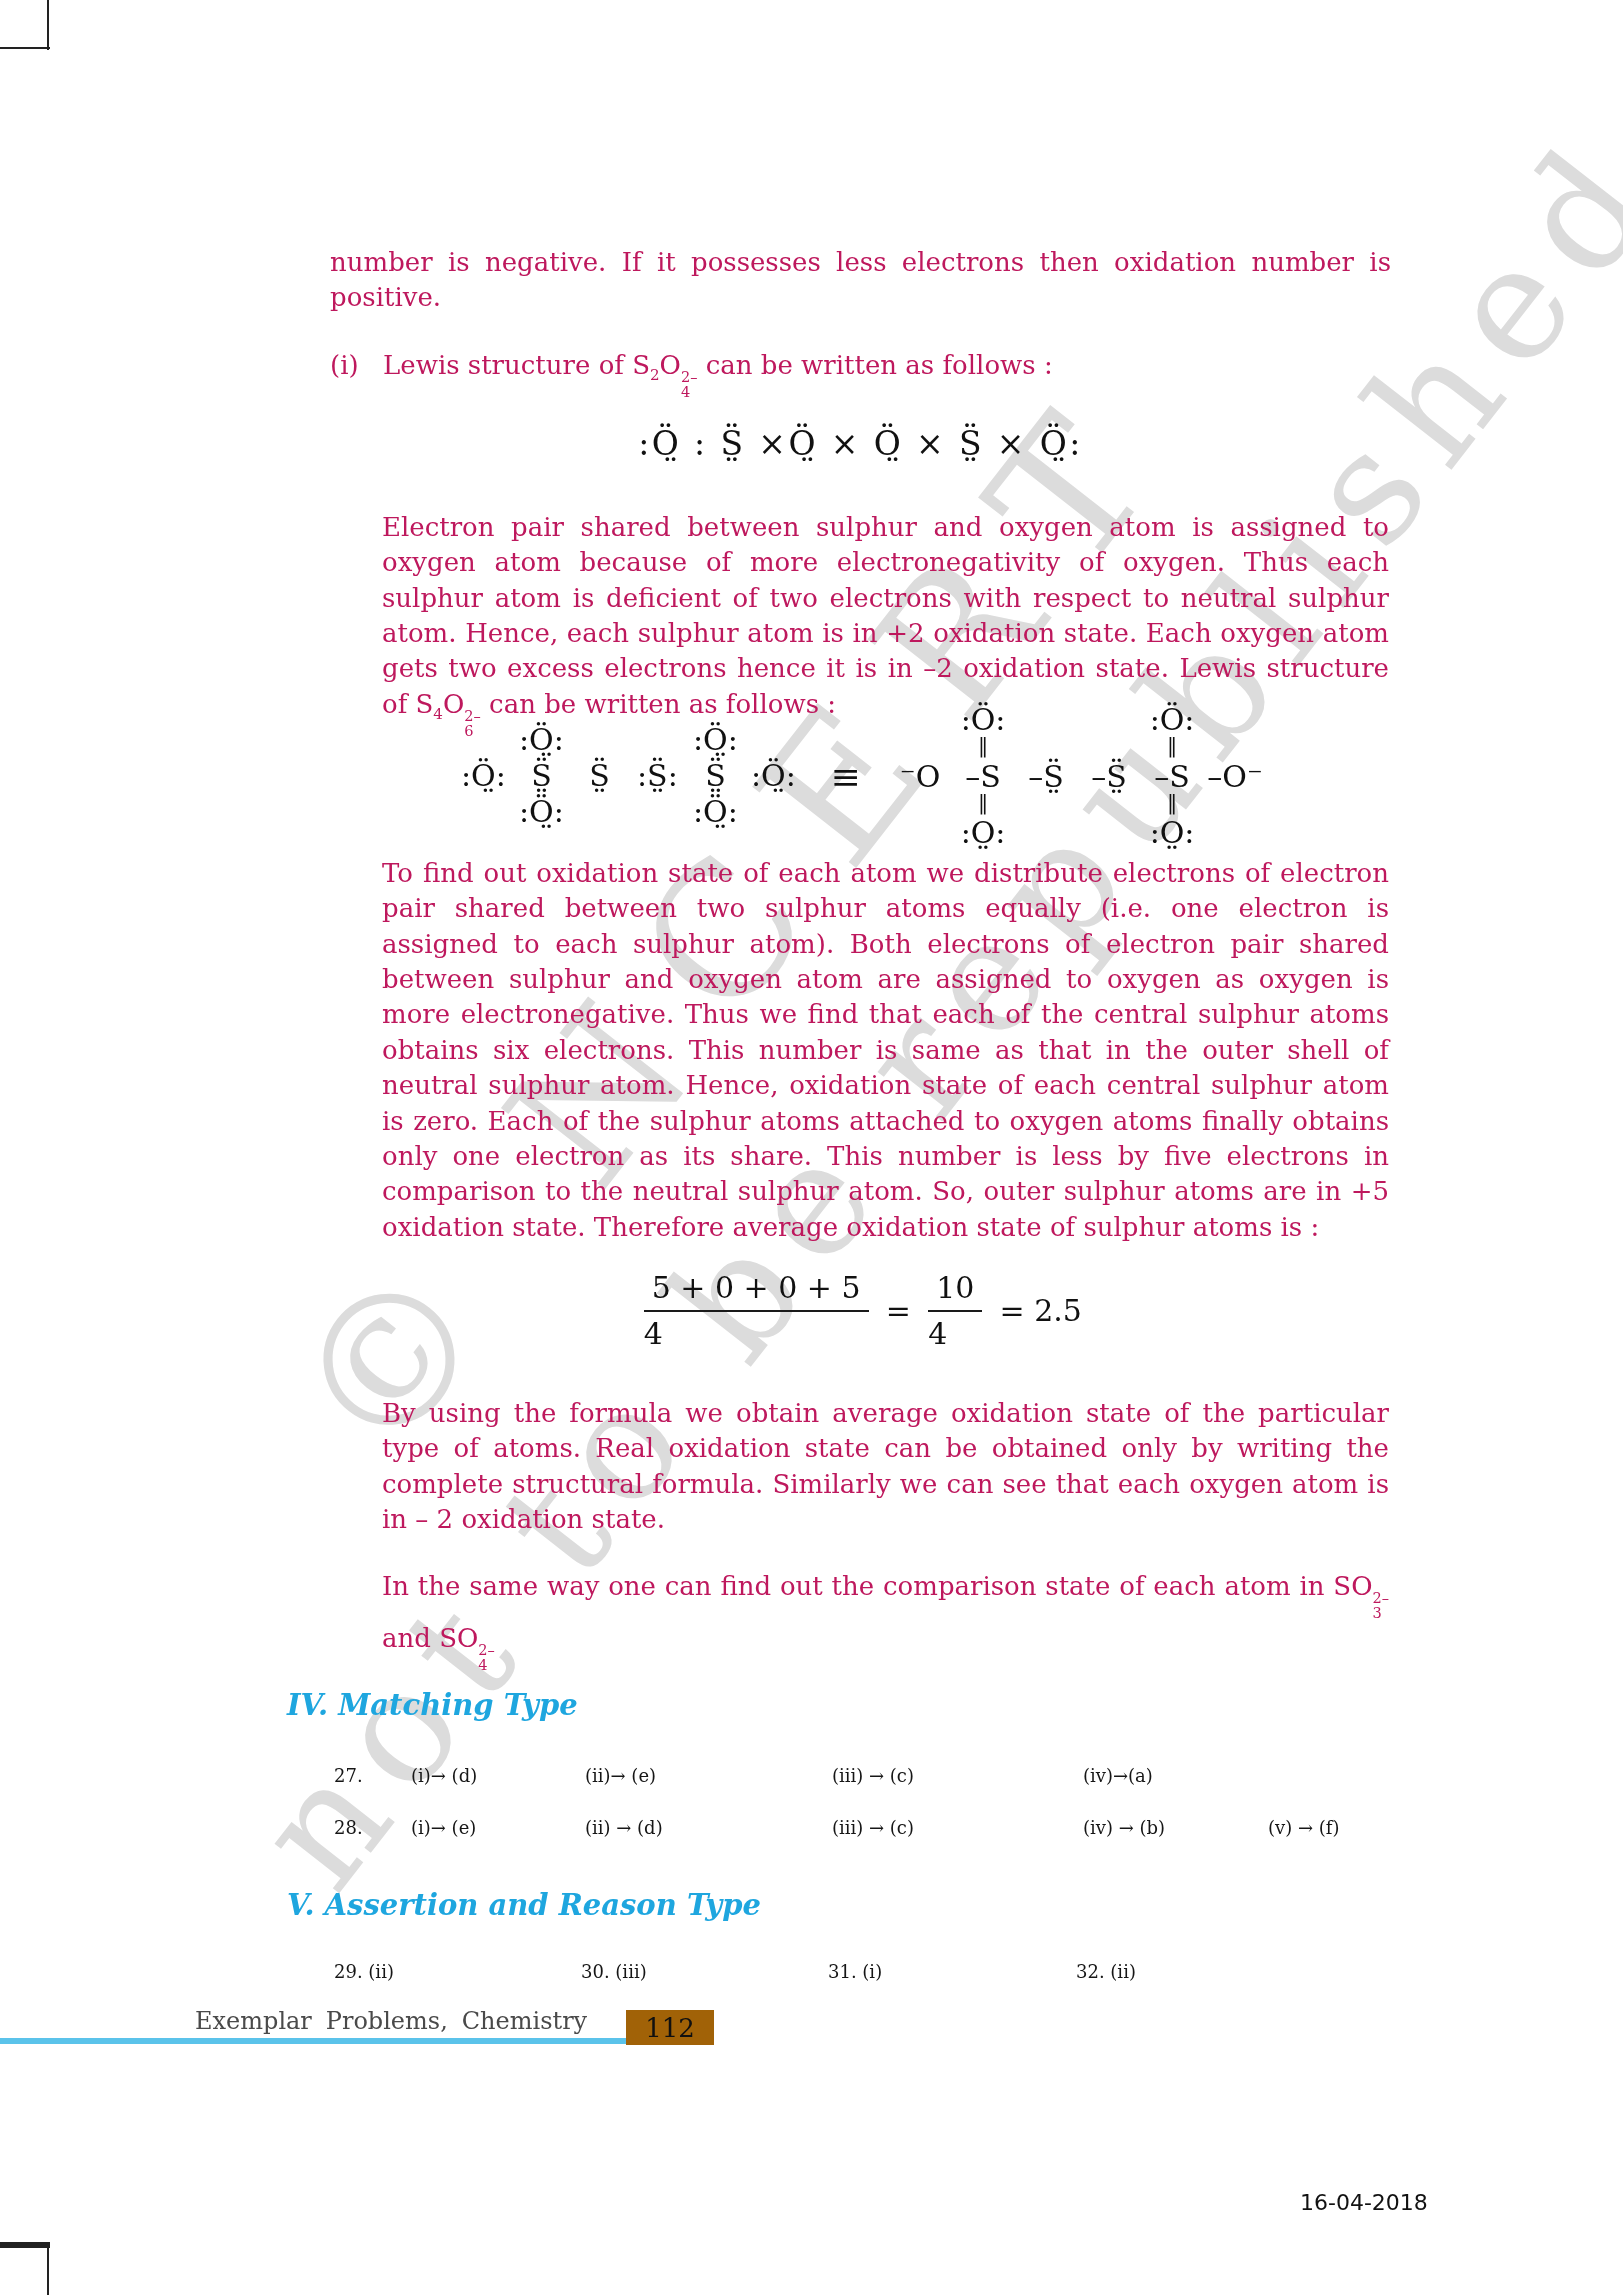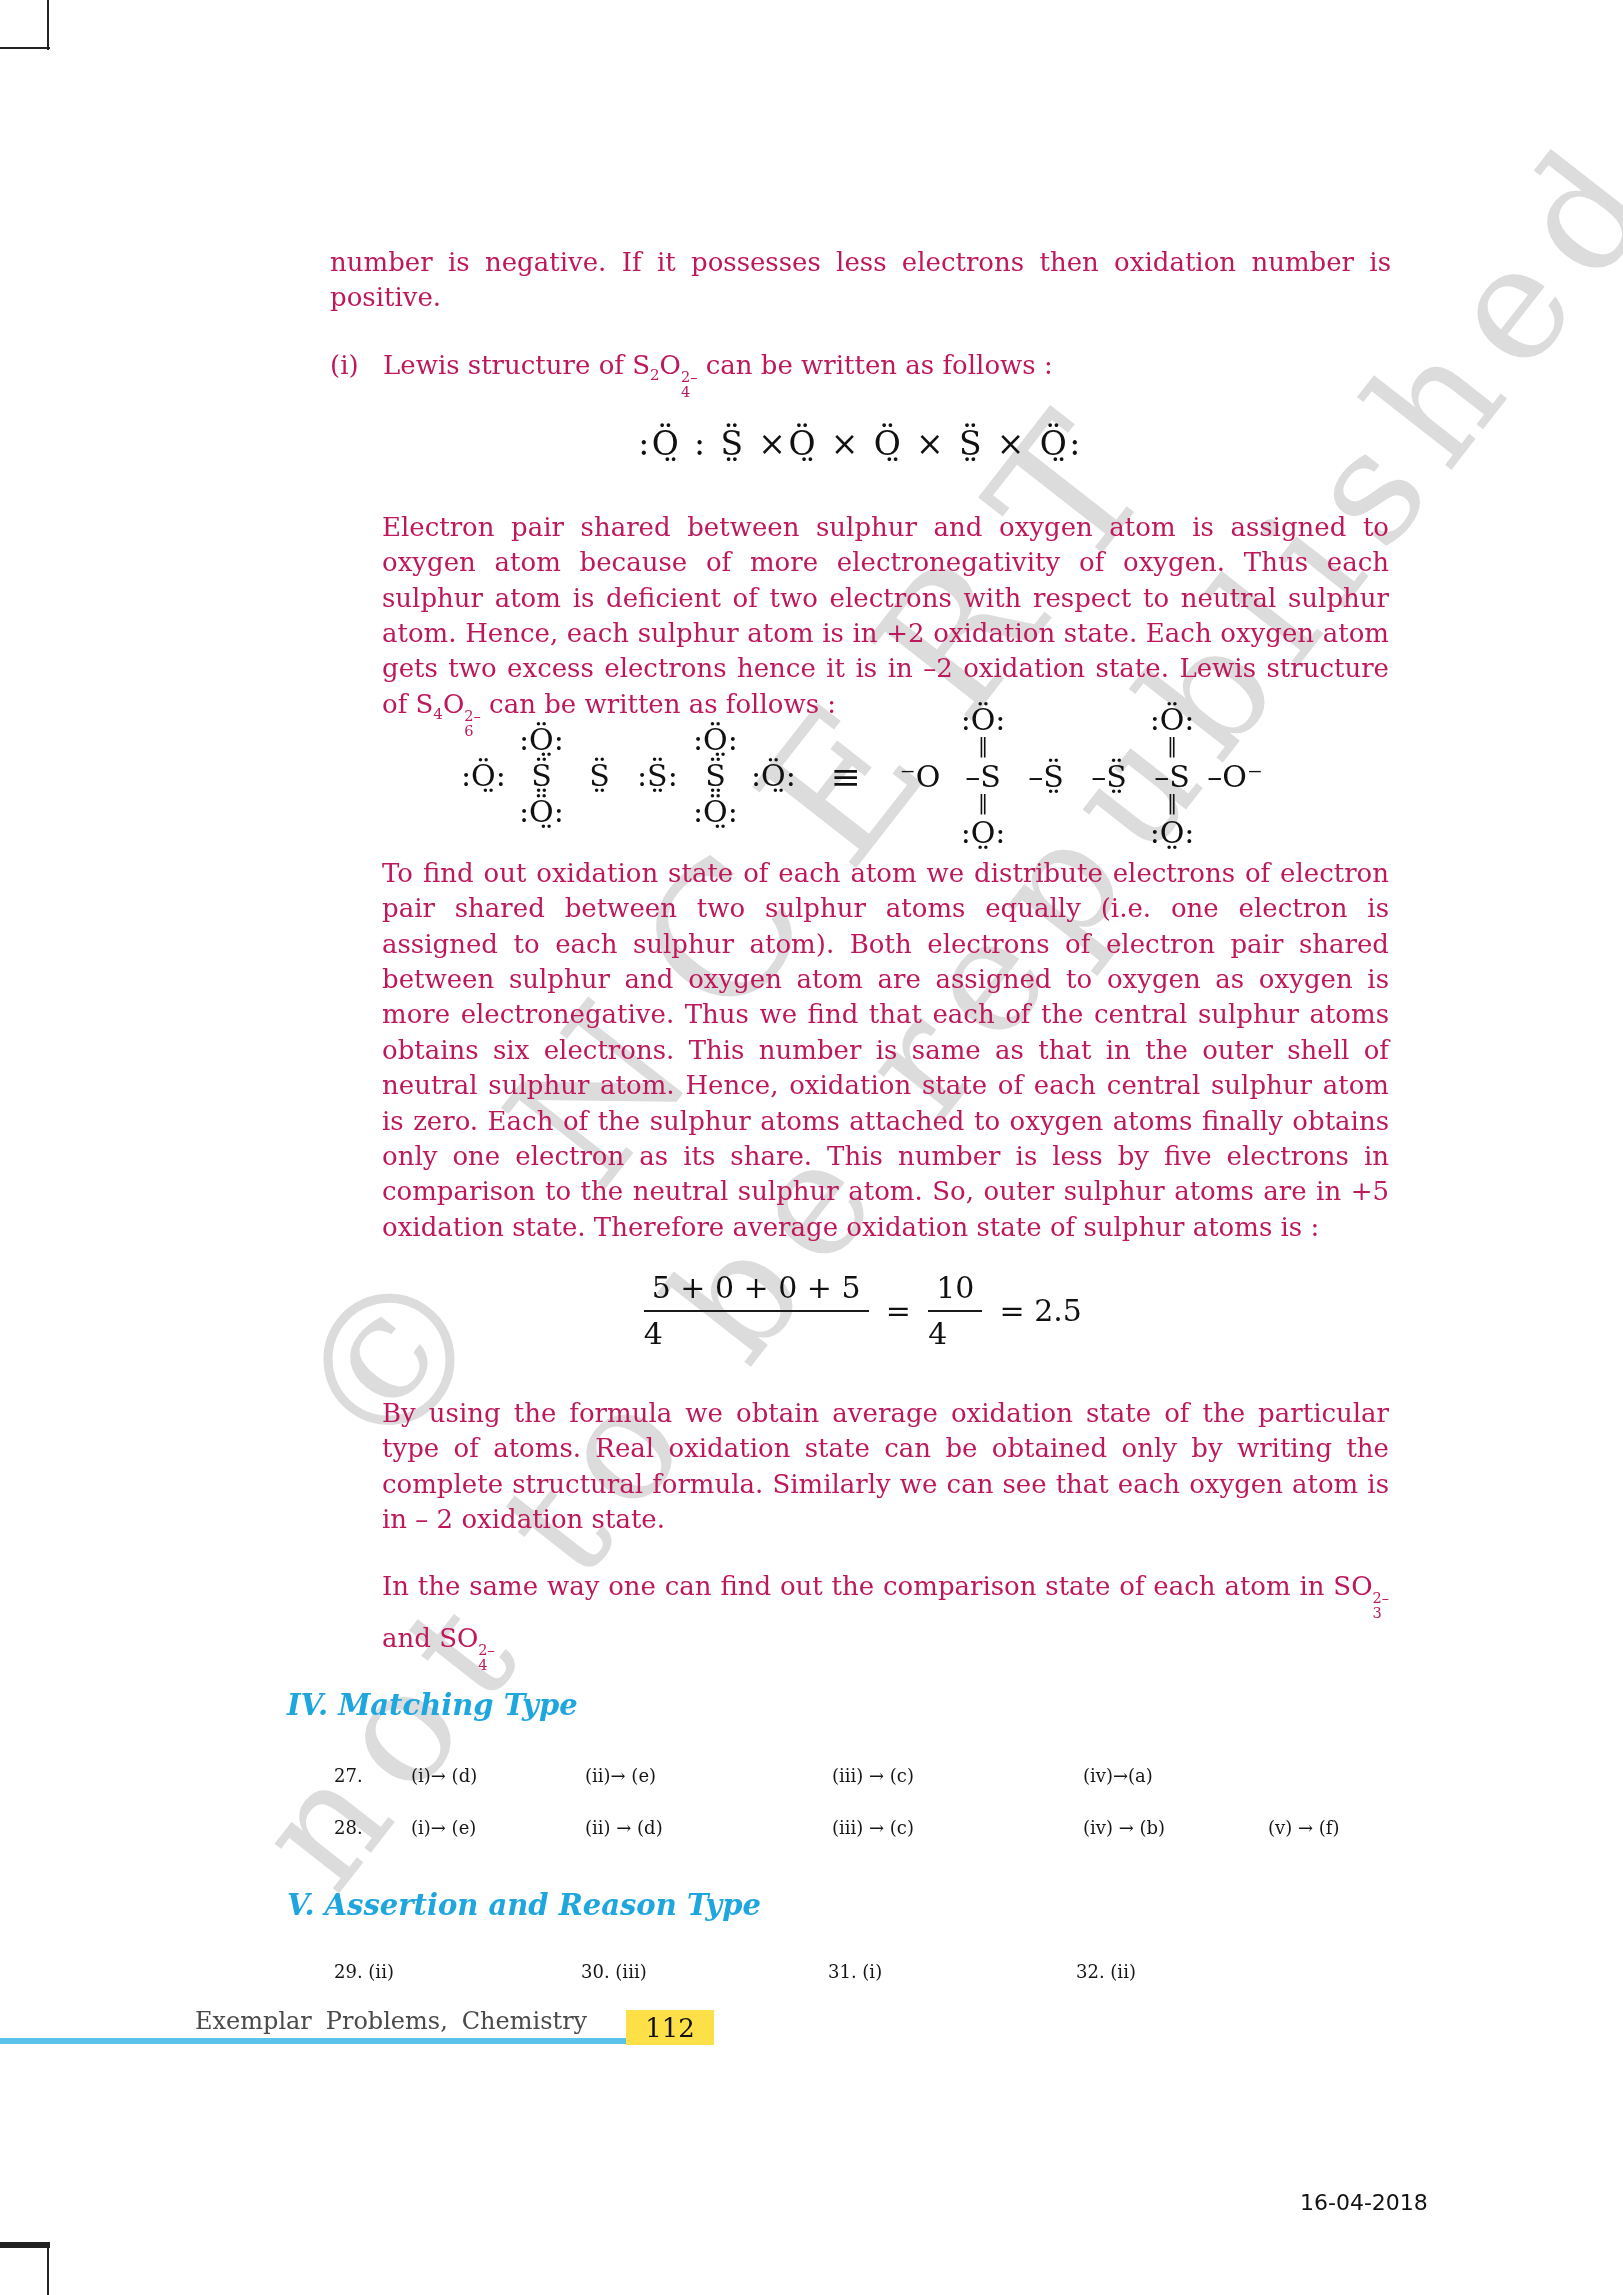--- a/index.html
+++ b/index.html
@@ -92,21 +92,21 @@
   .c4{left:1083px;} .c5{left:1268px;}
   .d0{left:334px;} .d1{left:581px;} .d2{left:828px;} .d3{left:1076px;}
   
   .footer-text{
     position:absolute;left:195px;top:2007px;
     font-size:24px;color:#4a4a4a;word-spacing:6.3px;white-space:nowrap;
   }
   .footer-line{position:absolute;left:0;top:2038px;width:713px;height:5.5px;background:#5BC3EA;}
   .footer-box{
     position:absolute;left:626px;top:2010px;width:88px;height:35px;
-    background:#fde047;display:flex;align-items:center;justify-content:center;
+    background:#a16207;display:flex;align-items:center;justify-content:center;
     font-size:26px;color:#101010;
   }
   
   .date{
     position:absolute;left:1300px;top:2190px;
     font-family:"DejaVu Sans", sans-serif;
     font-size:22px;color:#111;
   }
 </style>
 </head>

